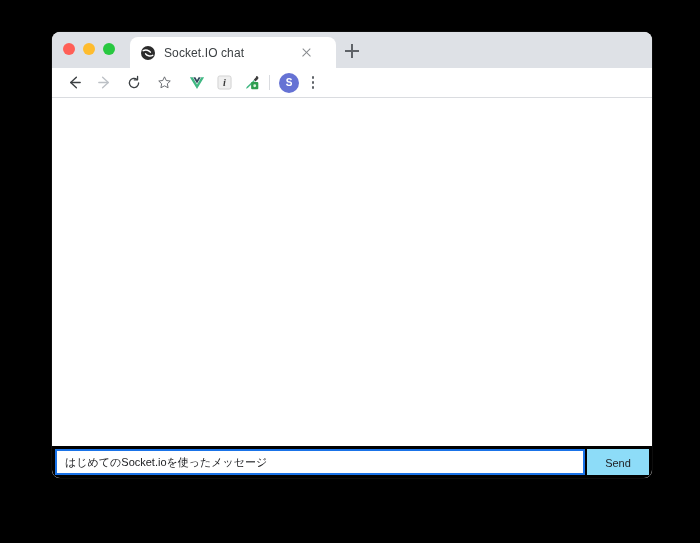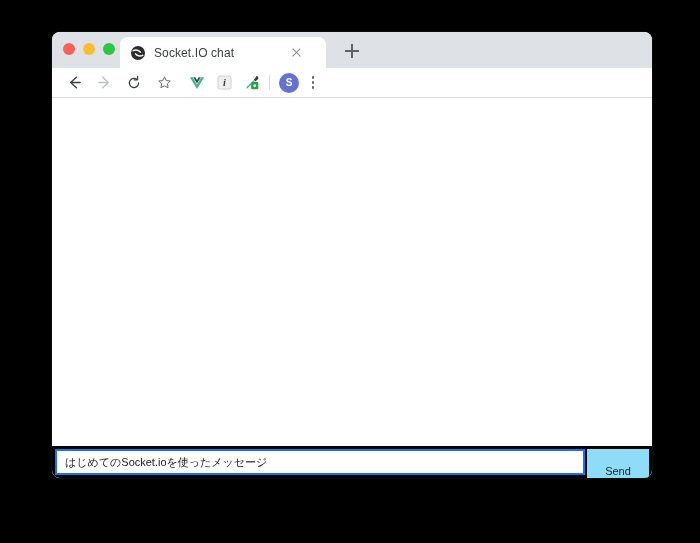--- a/index.html
+++ b/index.html
@@ -47,21 +47,21 @@
     height: 12px;
     border-radius: 50%;
     display: block;
   }
   .light.red    { background: #ff5f57; }
   .light.yellow { background: #febc2e; }
   .light.green  { background: #28c840; }
 
   .tab {
     position: absolute;
-    left: 68px;
+    left: 78px;
     bottom: 0;
     width: 206px;
     height: 31px;
     background: #ffffff;
     border-radius: 8px 8px 0 0;
     display: flex;
     align-items: center;
     padding: 0 13px 0 10px;
     box-sizing: border-box;
   }
@@ -259,21 +259,21 @@
   .send-btn {
     flex: 0 0 62px;
     width: 62px;
     border: none;
     background: #8ddcf8;
     color: #202124;
     font-family: "Liberation Sans", sans-serif;
     font-size: 11px;
     cursor: pointer;
     margin-left: 2px;
-    padding: 16px;
+    padding: 8px;
   }
 </style>
 </head>
 <body>
 
 <div id="browser-window">
 
   <div class="tabstrip">
 
     <div class="traffic-lights">

